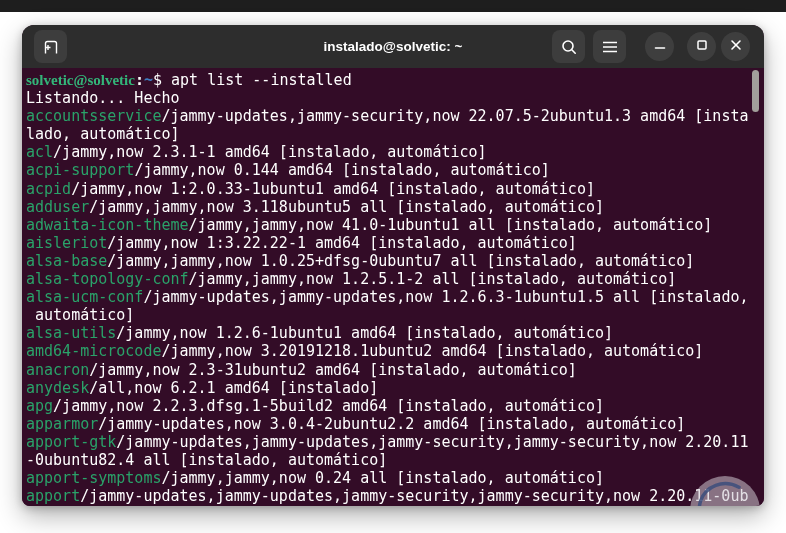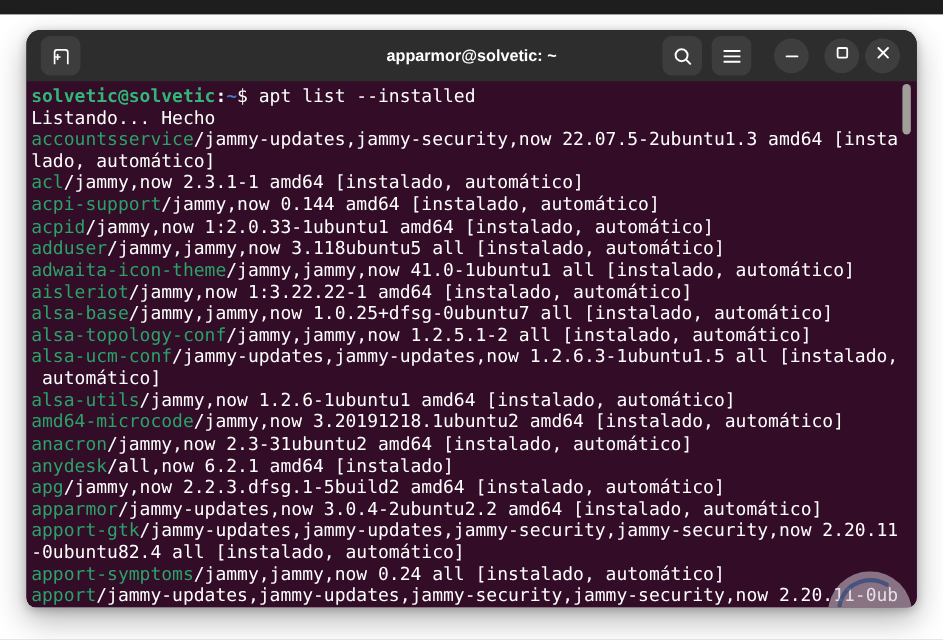--- a/index.html
+++ b/index.html
@@ -40,37 +40,37 @@
   .btn-max{left:665px;}
   .btn-close{left:699px;}
   
   .terminal{position:relative;width:100%;height:438px;background:var(--terminal-bg);
     padding:3px 0 0 4px;overflow:hidden;}
   .term-text{font-family:"DejaVu Sans Mono", monospace;font-size:15px;line-height:18.1px;
     white-space:pre;color:var(--text-white);}
   .term-line{height:18.1px;}
   .seg-w{color:var(--text-white);}
   .seg-wb{color:var(--text-white);font-weight:bold;}
-  .seg-pg{color:var(--prompt-green);font-weight:bold;}
+  .seg-pg{color:var(--prompt-green);font-weight:bold;font-family:Liberation Serif, serif;}
   .seg-bl{color:var(--dir-blue);font-weight:bold;}
   .seg-g{color:var(--pkg-green);text-align:center;}
   .scroll-thumb{position:absolute;right:5px;top:2px;width:7px;height:42px;border-radius:4px;
     background:var(--scrollbar);cursor:pointer;}
   .watermark{position:absolute;left:668px;top:408px;width:70px;height:70px;pointer-events:none;}
 </style>
 </head>
 <body>
 
 <div class="screen">
   <div class="top-strip"></div>
 
   <div class="window">
 
     <div class="titlebar">
-      <div class="title">apparmor@solvetic: ~</div>
+      <div class="title">instalado@solvetic: ~</div>
 
       <div class="sq-btn btn-newtab">
         <span>
           <svg width="20" height="20" viewBox="0 0 20 20">
             <path d="M4.5 16.5 V6.5 a2 2 0 0 1 2 -2 h7 a2 2 0 0 1 2 2 v10" fill="none" stroke="#ffffff" stroke-width="1.4"></path>
             <path d="M4.5 10.5 h5 M7 8 v5" fill="none" stroke="#ffffff" stroke-width="1.4"></path>
           </svg>
         </span>
       </div>
 

